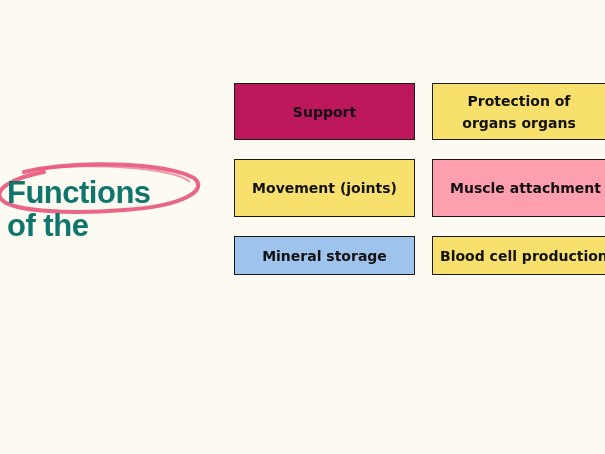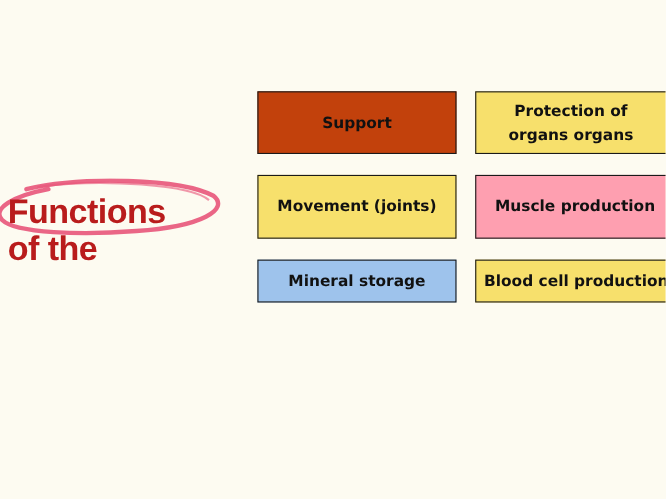--- a/index.html
+++ b/index.html
@@ -1,17 +1,17 @@
 <!DOCTYPE html>
 <html><head>
 <meta charset="utf-8">
 <style>
   html, body { margin:0; padding:0; }
   body { width:605px; height:454px; background:#fdfbf1; position:relative; overflow:hidden; font-family:"DejaVu Sans", sans-serif; }
-  .title { position:absolute; left:7px; top:176px; font-family:"Liberation Sans", sans-serif; font-weight:bold; font-size:31px; line-height:33px; color:#b91c1c; letter-spacing:-0.5px; margin:0; }
+  .title { position:absolute; left:7px; top:176px; font-family:"Liberation Sans", sans-serif; font-weight:bold; font-size:31px; line-height:33px; color:#0f766e; letter-spacing:-0.5px; margin:0; }
   .circle { position:absolute; left:-6px; top:162px; width:210px; height:60px; }
   .box { position:absolute; box-sizing:border-box; border:1px solid #1a1a1a; display:flex; align-items:center; justify-content:center; text-align:center; font-weight:bold; font-size:14px; line-height:22px; color:#111; padding:0 6px; white-space:nowrap; }
   .box.wrap { white-space:normal; }
   .c1 { left:234px; width:181px; }
   .c2 { left:432px; width:190px; }
   .r1 { top:83px; height:57px; }
   .r2 { top:159px; height:58px; }
   .r3 { top:236px; height:39px; }
 </style>
 </head>
@@ -20,30 +20,30 @@
 <svg class="circle" viewBox="0 0 210 60">
   <path d="M30 10 C 80 -2, 170 0, 200 16 C 215 28, 190 44, 130 48 C 80 52, 20 50, 8 38 C -2 28, 18 16, 50 10" fill="none" stroke="#e8557a" stroke-width="4" stroke-linecap="round" opacity="0.9"></path>
   <path d="M40 8 C 100 0, 180 6, 196 20" fill="none" stroke="#e8557a" stroke-width="2" opacity="0.6"></path>
 </svg>
 
 <h1 class="title">
   <span>Functions</span><br>
   <span>of the</span><br>
 </h1>
 
-<div class="box c1 r1" style="background:#c2410c">
+<div class="box c1 r1" style="background:#be185d">
   <span>Support</span>
 </div>
 <div class="box c2 r1 wrap" style="background:#f7e06c; padding-right:22px;">
   <span>Protection of organs organs</span>
 </div>
 <div class="box c1 r2" style="background:#f7e06c">
   <span>Movement (joints)</span>
 </div>
 <div class="box c2 r2" style="background:#fe9fb0; justify-content:flex-start; padding-left:17px;">
-  <span>Muscle production</span>
+  <span>Muscle attachment</span>
 </div>
 <div class="box c1 r3" style="background:#9ec3ec">
   <span>Mineral storage</span>
 </div>
 <div class="box c2 r3" style="background:#f7e06c; justify-content:flex-start; padding-left:7px;">
   <span>Blood cell production</span>
 </div>
 
 </body></html>

